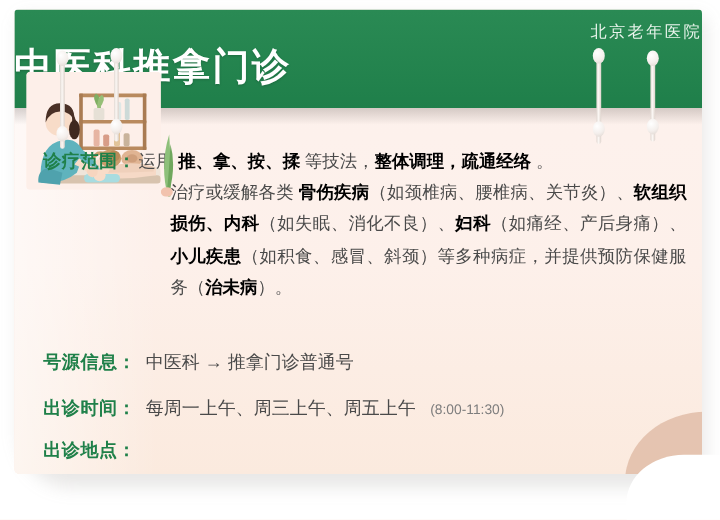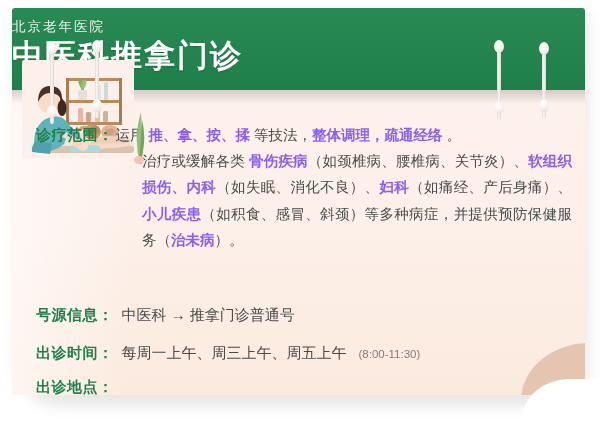--- a/index.html
+++ b/index.html
@@ -89,21 +89,21 @@
   .header-shadow {
     position: absolute;
     left: 0; top: 82px;
     width: 100%; height: 14px;
     background: linear-gradient(180deg, rgba(70,60,55,0.22), rgba(70,60,55,0));
   }
   .hospital-name {
     position: absolute;
     left: 0; top: 10px;
     width: 100%;
-    text-align: left;
+    text-align: right;
     color: #e9f4ec;
     font-size: 13.5px;
     letter-spacing: 2px;
     font-weight: 400;
   }
   .dept-title {
     position: absolute;
     left: 0; top: 27px;
     width: 100%;
     text-align: left;
@@ -166,37 +166,36 @@
     top: 18px;
     width: 536px;
   }
   .scope .label { line-height: 26px; }
   .scope-text {
     color: #4a4a4a;
     font-size: 14.5px;
     line-height: 26.2px;
     text-align: justify;
   }
-  .scope-text .hl { color: #8b5cf6; font-weight: 700; }
+  .scope-text .hl { color: #000000; font-weight: 700; }
   .scope-first-line { display: flex; align-items: flex-end; gap: 2px; }
 
   .indent-block {
     margin-left: 106px;
     width: 430px;
   }
 
   
   .info {
     position: absolute;
     left: 24px;
     width: 540px;
     display: flex;
     align-items: baseline;
     gap: 8px;
-    margin-top: 12px;
   }
   .info .value { color: #4a4a4a; font-size: 15px; font-weight: 500; text-align: right; }
   .time-note { color: #7d7d7d; font-size: 11.5px; margin-left: 4px; }
 
   
   .illus {
     position: absolute;
     left: 10px;
     top: 52px;
     width: 112px;

